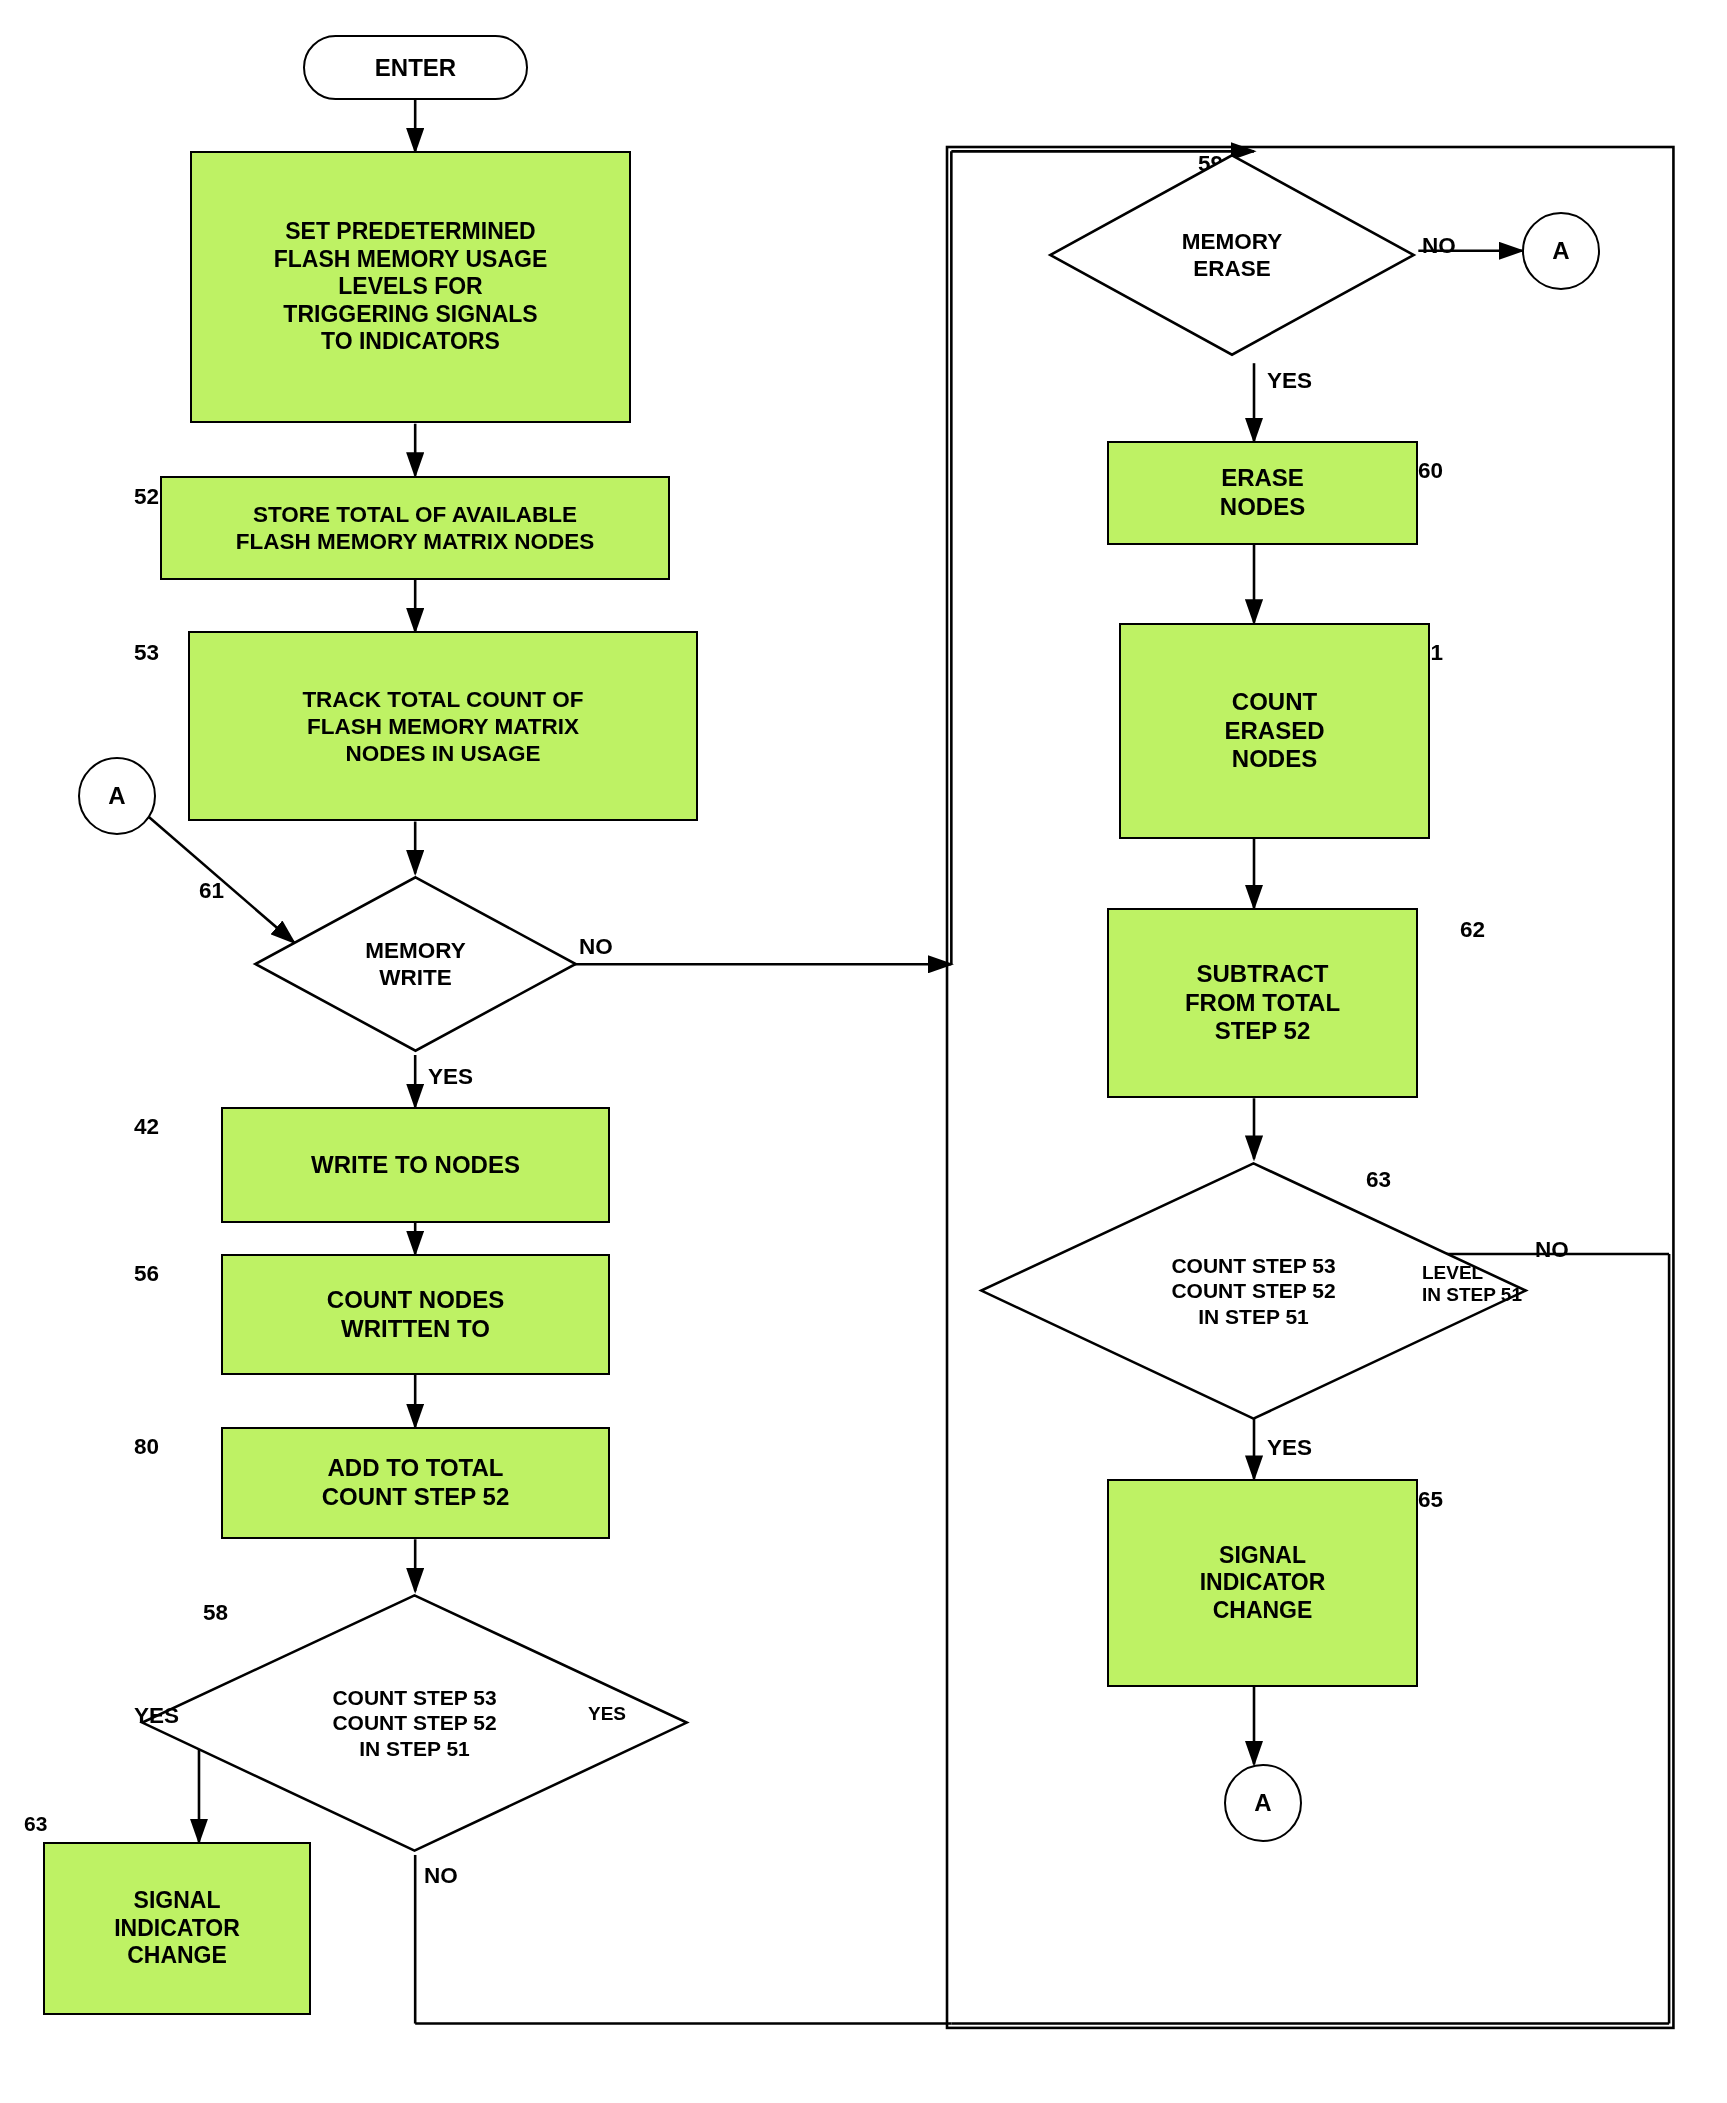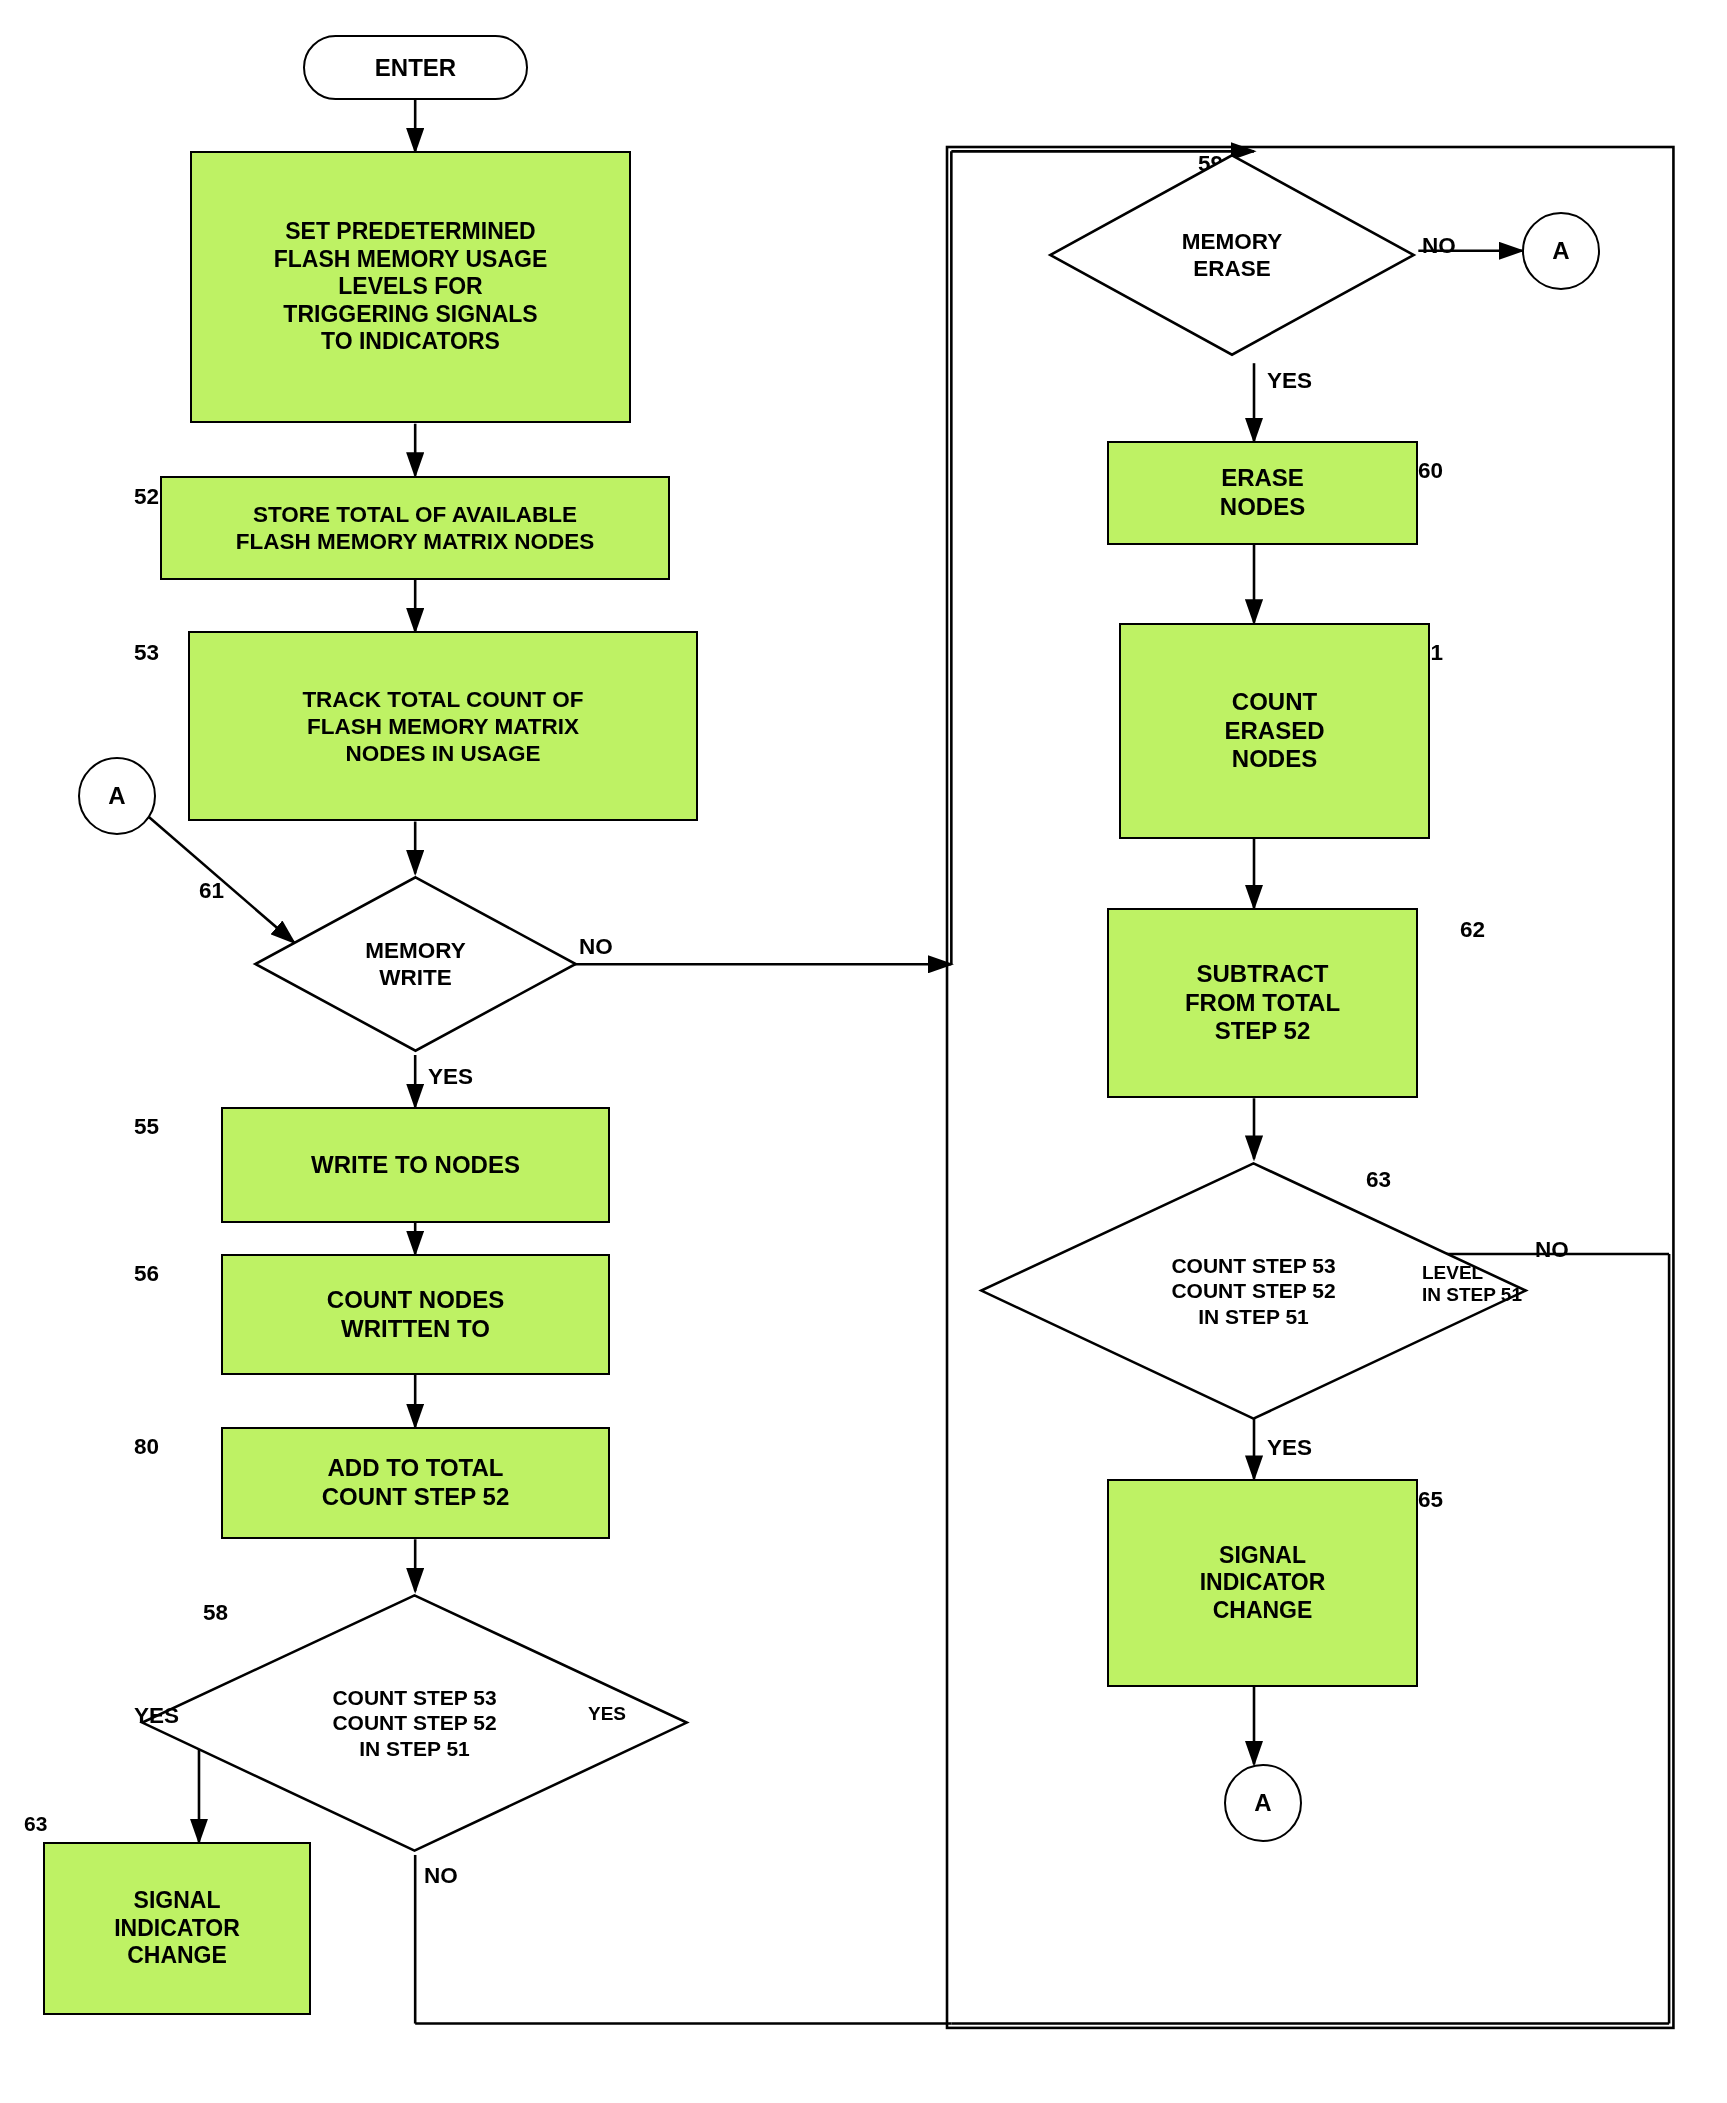--- a/index.html
+++ b/index.html
@@ -221,21 +221,21 @@
 
   <div class="arrow-label" style="left:579px; top:934px;">
     <span>NO</span>
   </div>
 
   <div class="arrow-label" style="left:428px; top:1064px;">
     <span>YES</span>
   </div>
 
   <div class="step-label" style="left:134px; top:1114px;">
-    <span>55</span>
+    <span>42</span>
   </div>
   <div class="fc-rect" style="left:221px; top:1107px; width:389px; height:116px; font-size:24px;">
     <span>WRITE TO NODES</span>
   </div>
 
   <div class="step-label" style="left:134px; top:1261px;">
     <span>56</span>
   </div>
 
   <div class="fc-rect" style="left:221px; top:1254px; width:389px; height:121px; font-size:24px;">

